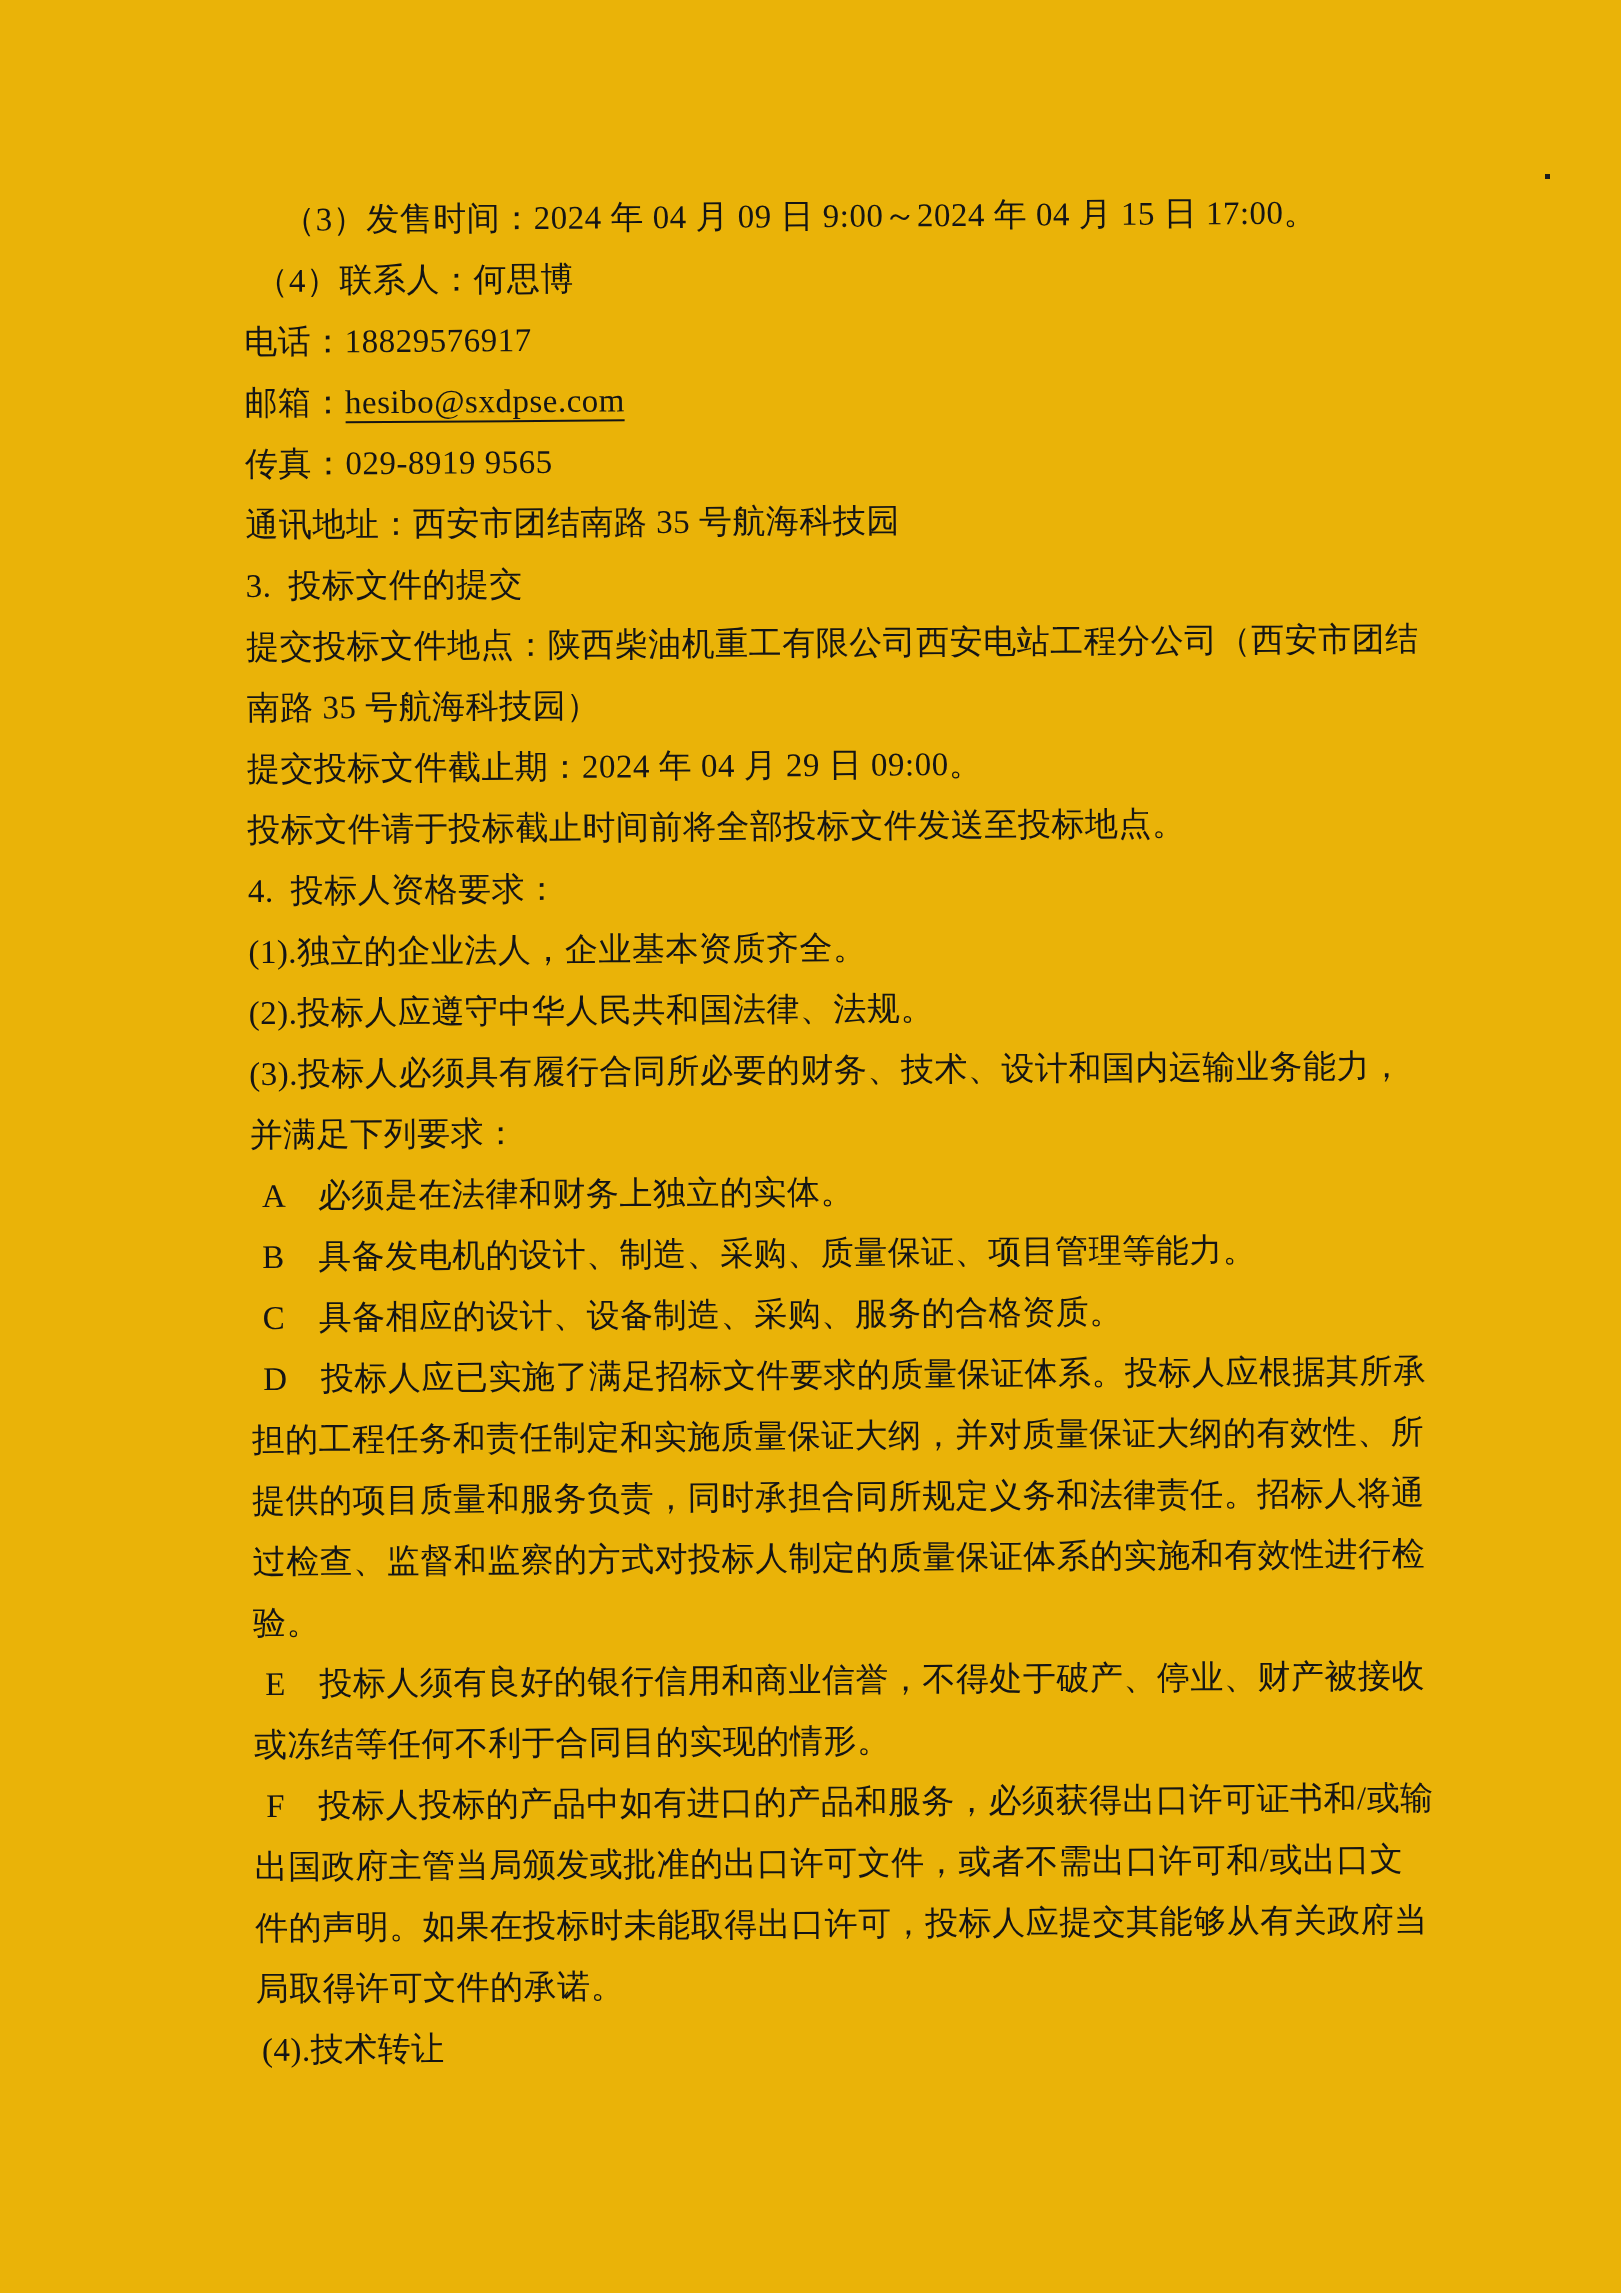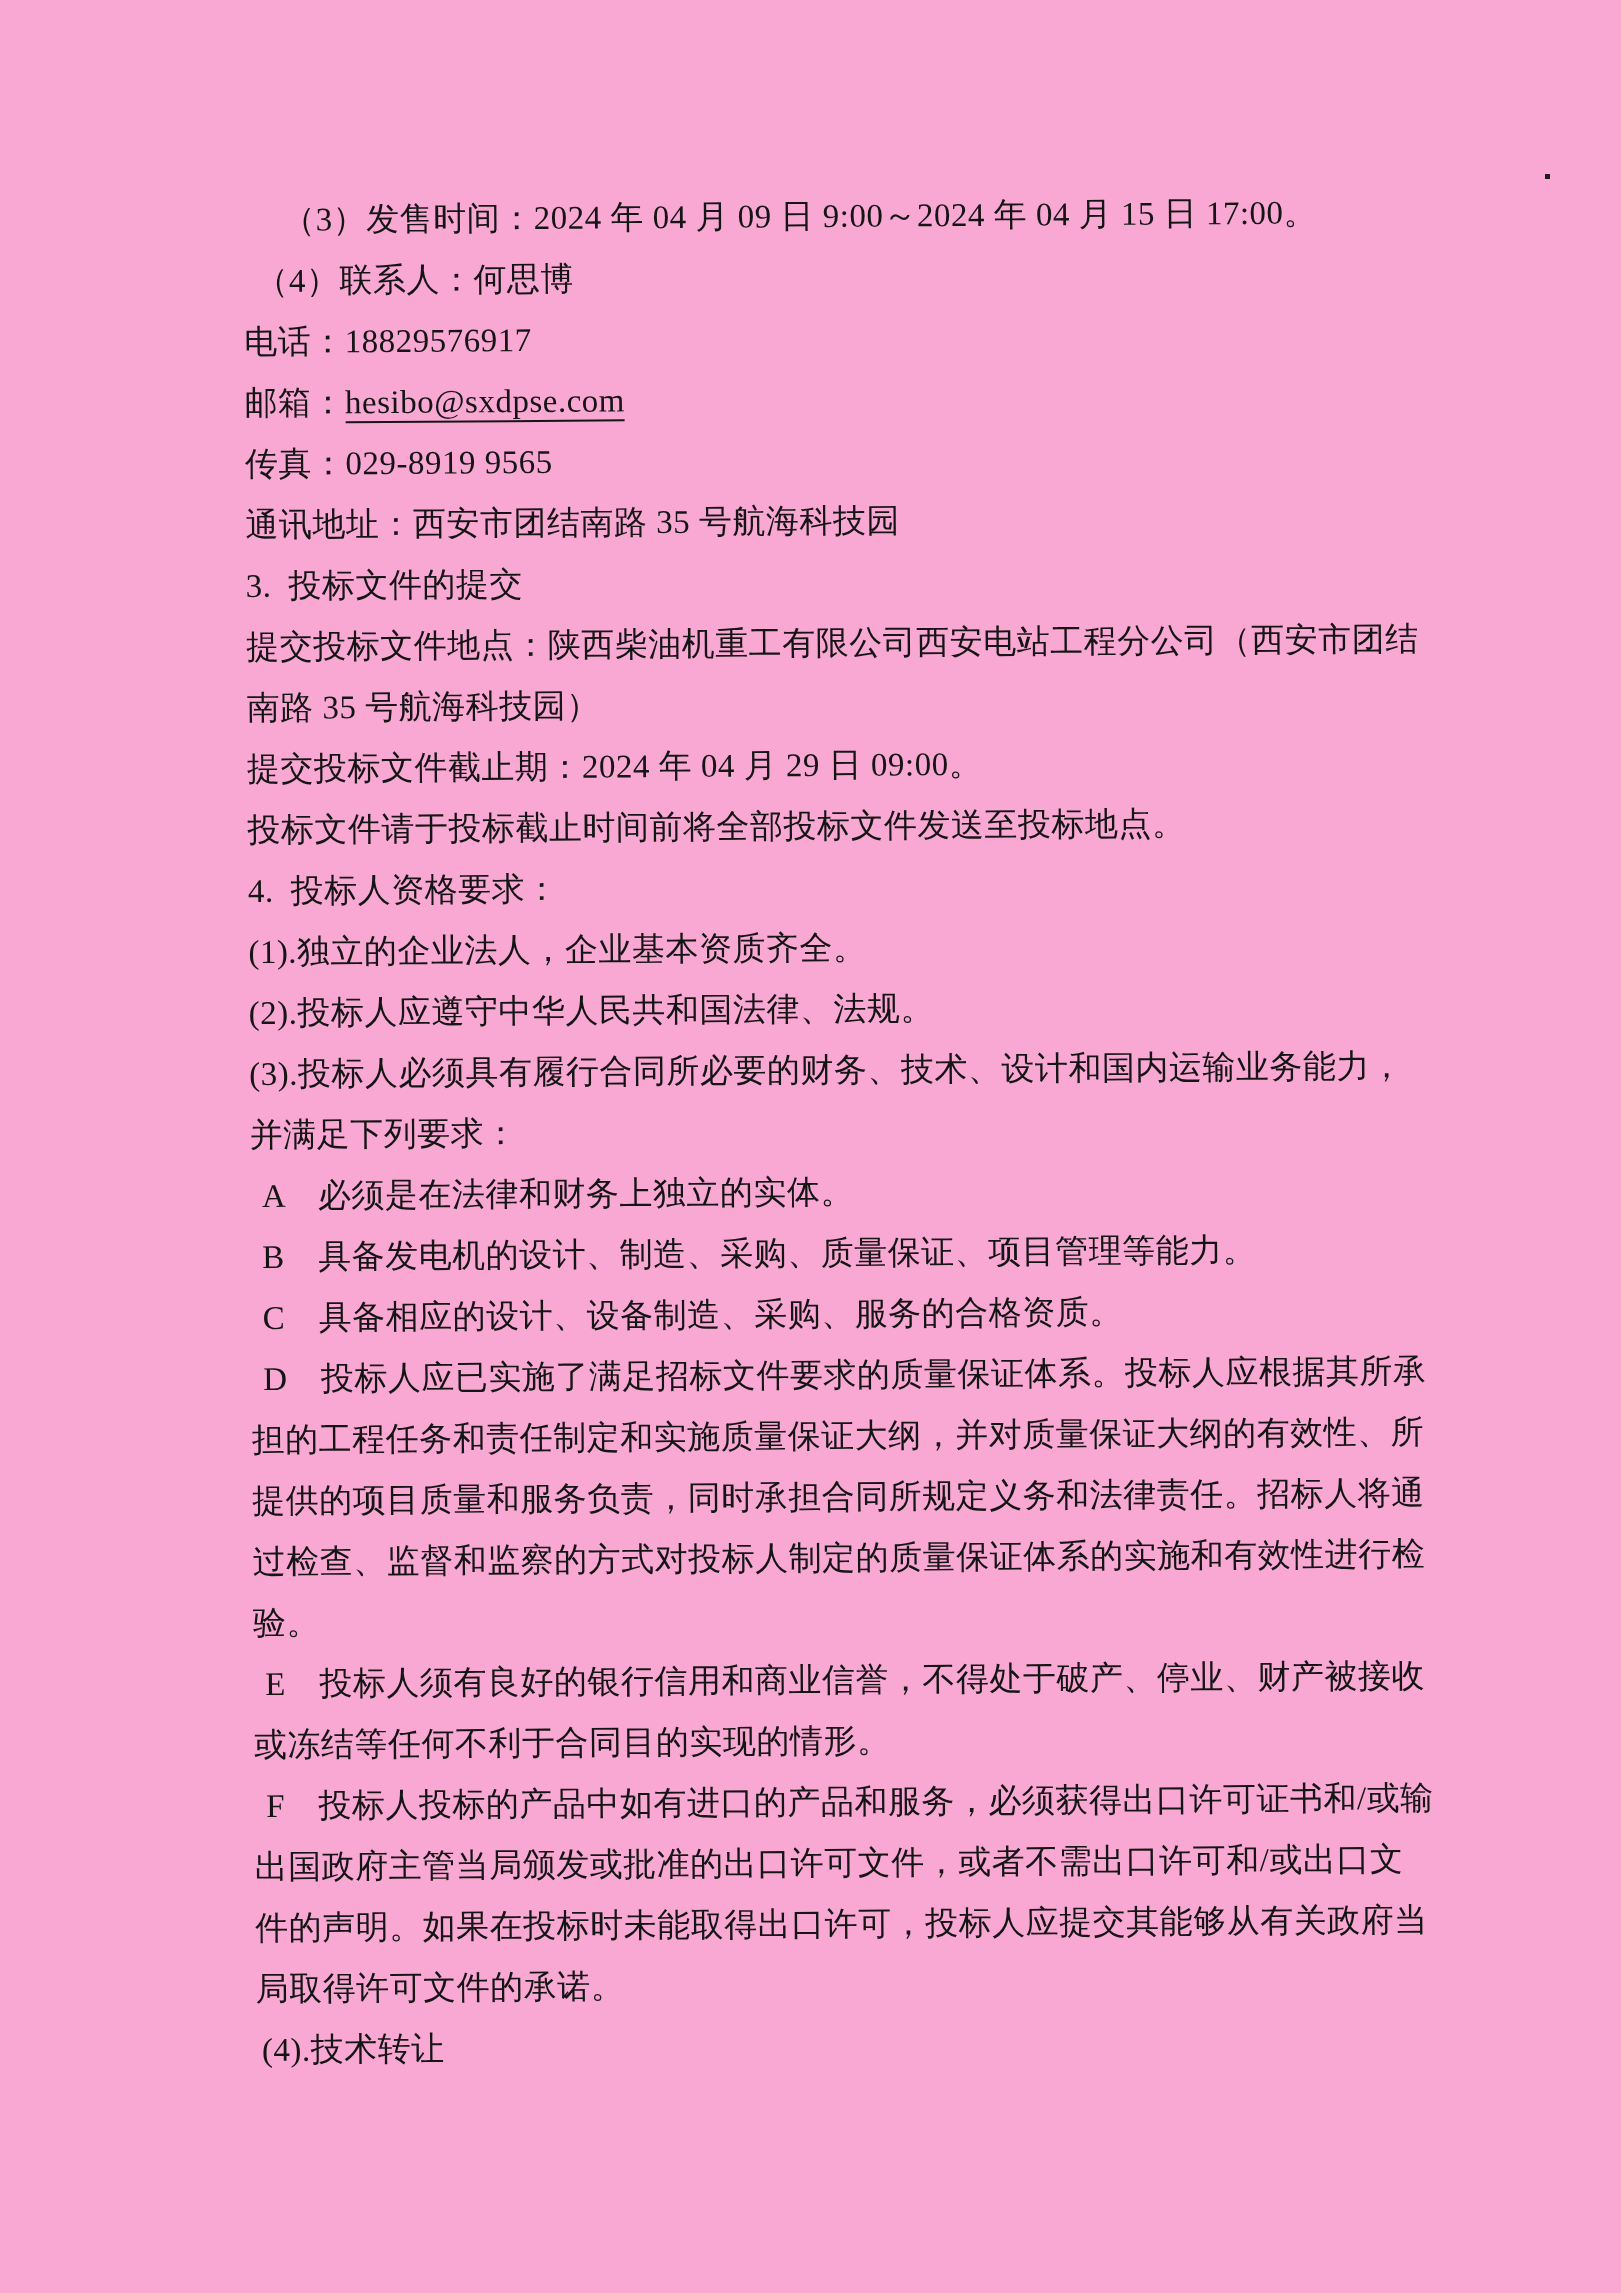--- a/index.html
+++ b/index.html
@@ -4,21 +4,21 @@
 <style>
   html, body {
     margin: 0;
     padding: 0;
     background: #ffffff;
   }
   .page {
     position: relative;
     width: 1621px;
     height: 2294px;
-    background: #f9a8d4;
+    background: #eab308;
     overflow: hidden;
     font-family: "Liberation Serif", "DejaVu Serif", serif;
     color: #151515;
   }
   .textblock {
     position: absolute;
     left: 243px;
     top: 190px;
     width: 1191px;
     transform: rotate(-0.4deg);

